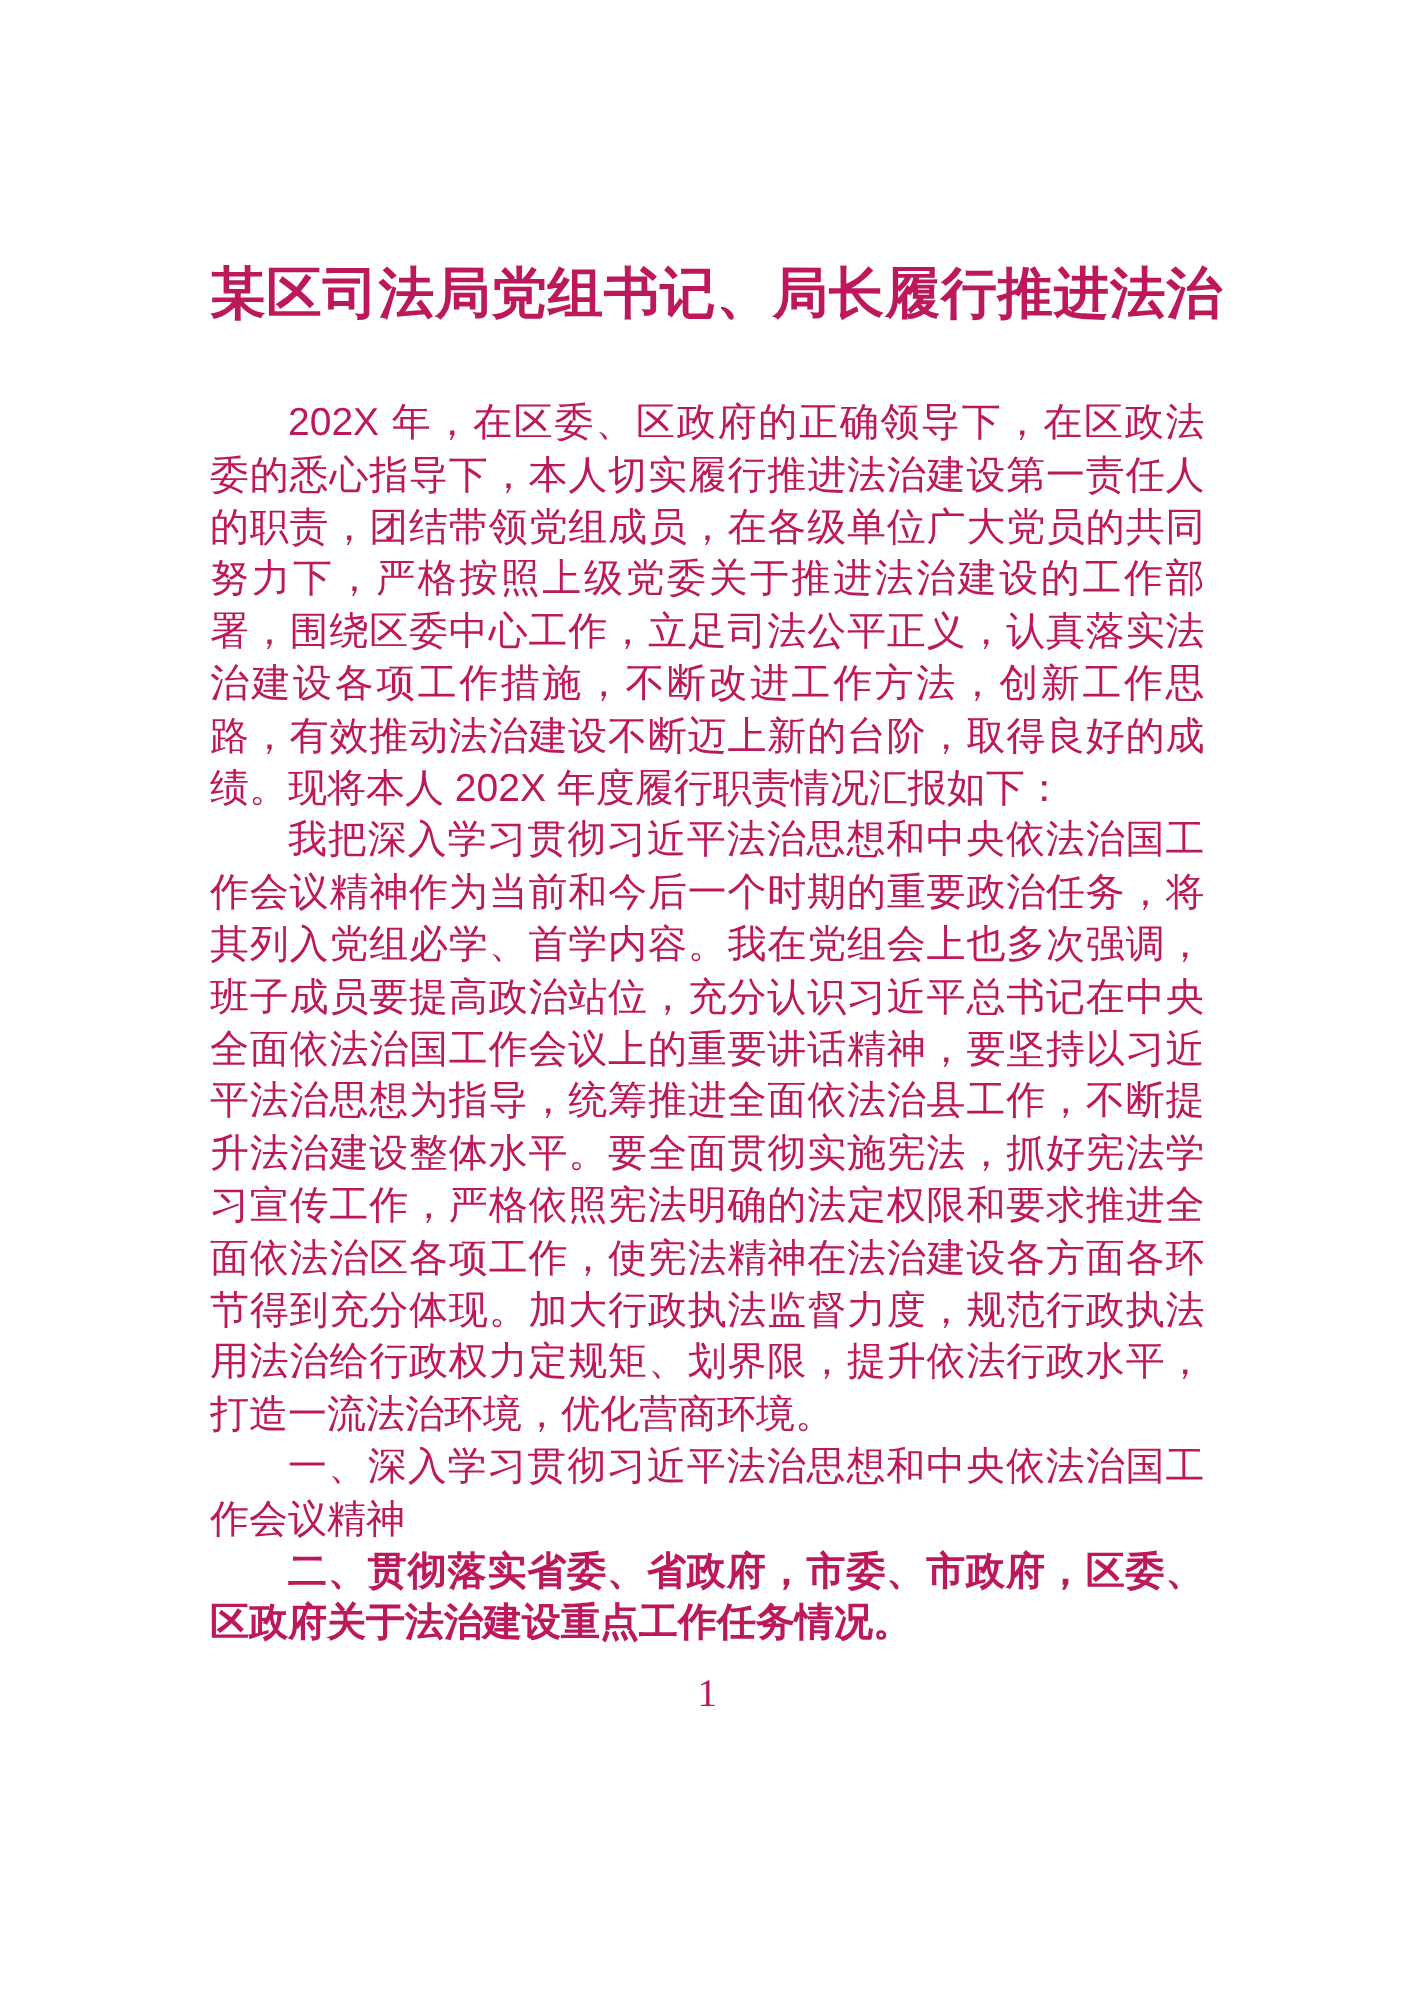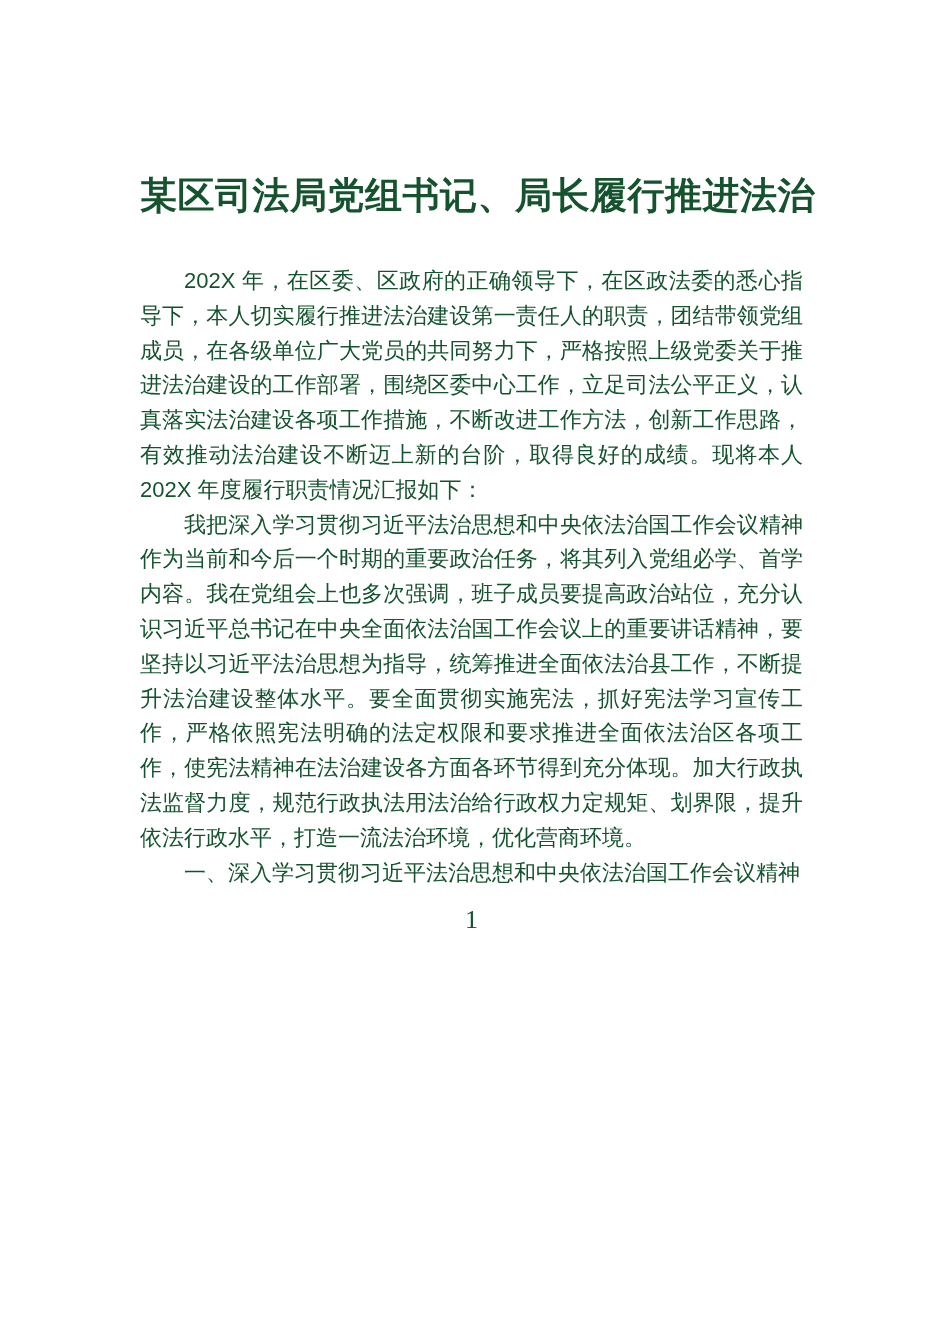--- a/index.html
+++ b/index.html
@@ -5,41 +5,41 @@
   html, body {
     margin: 0;
     padding: 0;
     background: #ffffff;
   }
   .page {
     position: relative;
     width: 950px;
     height: 1344px;
     background: #ffffff;
-    color: #14532d;
+    color: #be185d;
     overflow: hidden;
     font-family: "Liberation Sans", sans-serif;
   }
   .content {
     margin: 0 147px 0 140px; 
     width: 663px;
   }
   .doc-title {
     margin-top: 159px;
     font-size: 37px;
     line-height: 73px;
     font-weight: bold;
     text-align: center;
     letter-spacing: 0.5px;
     white-space: nowrap;
   }
   .doc-title .title-line { display: block; }
   .doc-body {
     margin-top: 32px;
-    font-size: 22px;
+    font-size: 26px;
     line-height: 34.8px;
     text-align: justify;
     text-justify: inter-character;
     line-break: strict;
     word-break: normal;
   }
   .doc-body p {
     margin: 0;
     padding: 0;
     text-indent: 2em;
@@ -62,18 +62,19 @@
   <div class="content">
 
     <h1 class="doc-title">
       <span class="title-line">某区司法局党组书记、局长履行推进法治</span>
     </h1>
 
     <div class="doc-body">
       <p>202X 年，在区委、区政府的正确领导下，在区政法委的悉心指导下，本人切实履行推进法治建设第一责任人的职责，团结带领党组成员，在各级单位广大党员的共同努力下，严格按照上级党委关于推进法治建设的工作部署，围绕区委中心工作，立足司法公平正义，认真落实法治建设各项工作措施，不断改进工作方法，创新工作思路，有效推动法治建设不断迈上新的台阶，取得良好的成绩。现将本人 202X 年度履行职责情况汇报如下：</p>
       <p>我把深入学习贯彻习近平法治思想和中央依法治国工作会议精神作为当前和今后一个时期的重要政治任务，将其列入党组必学、首学内容。我在党组会上也多次强调，班子成员要提高政治站位，充分认识习近平总书记在中央全面依法治国工作会议上的重要讲话精神，要坚持以习近平法治思想为指导，统筹推进全面依法治县工作，不断提升法治建设整体水平。要全面贯彻实施宪法，抓好宪法学习宣传工作，严格依照宪法明确的法定权限和要求推进全面依法治区各项工作，使宪法精神在法治建设各方面各环节得到充分体现。加大行政执法监督力度，规范行政执法用法治给行政权力定规矩、划界限，提升依法行政水平，打造一流法治环境，优化营商环境。</p>
       <p>一、深入学习贯彻习近平法治思想和中央依法治国工作会议精神</p>
+      <p class="bold">二、贯彻落实省委、省政府，市委、市政府，区委、区政府关于法治建设重点工作任务情况。</p>
     </div>
 
     <div class="page-number">1</div>
 
   </div>
 </div>
 
 </body></html>

